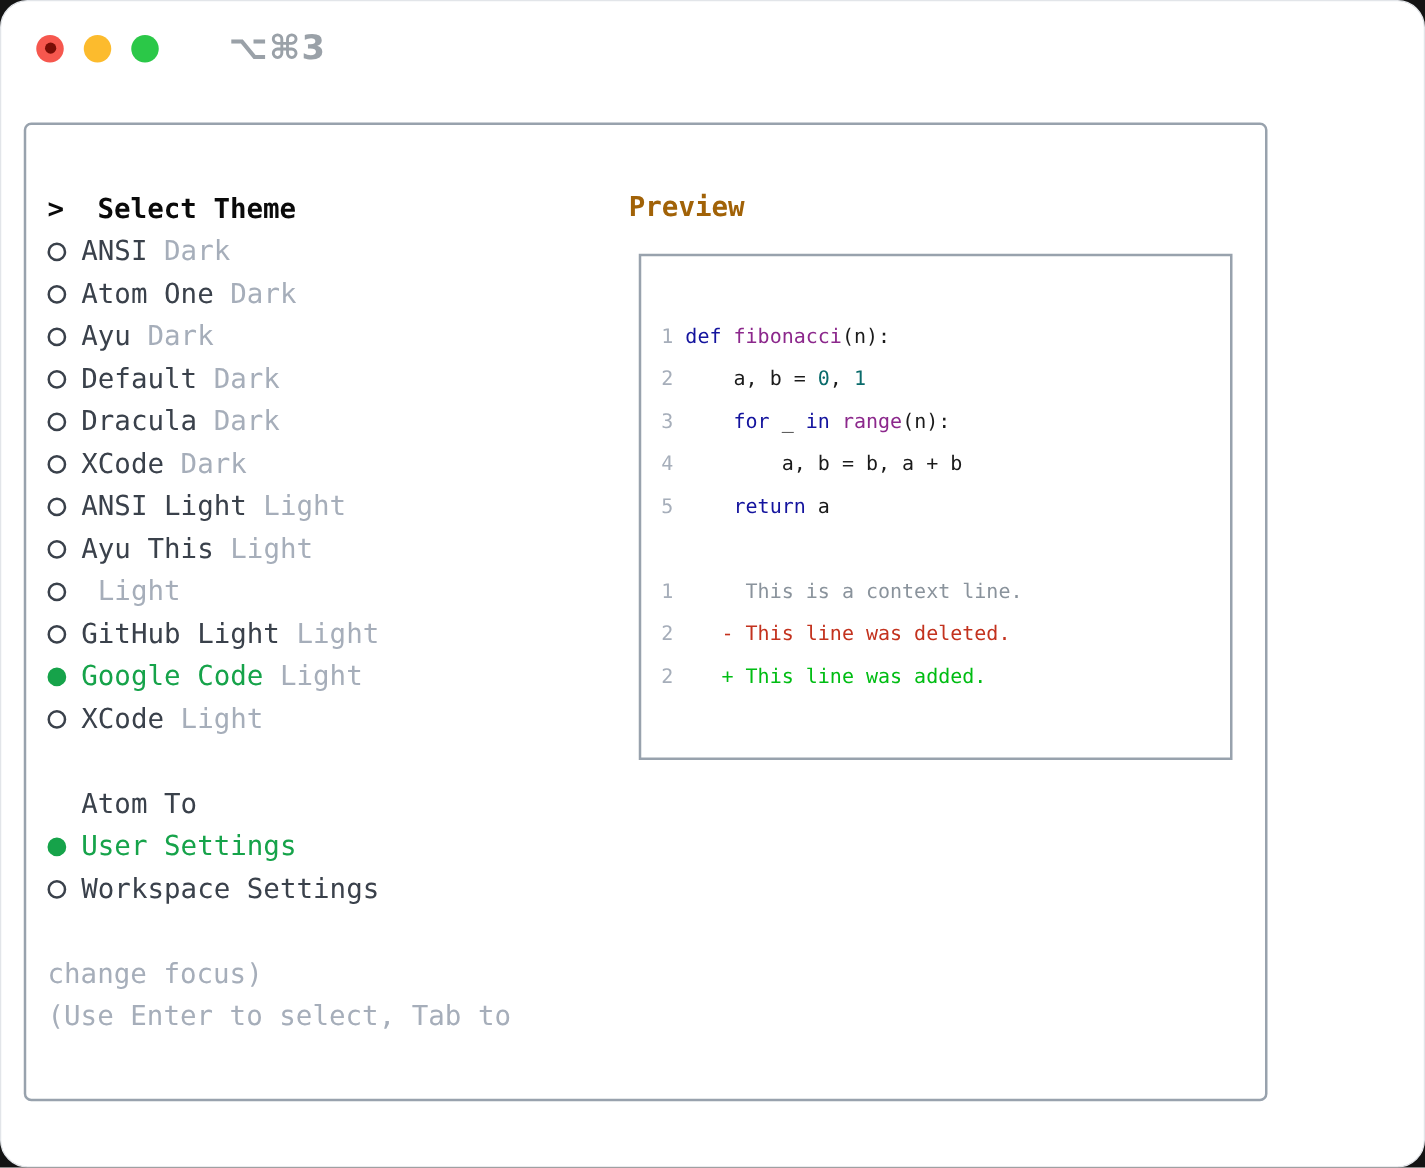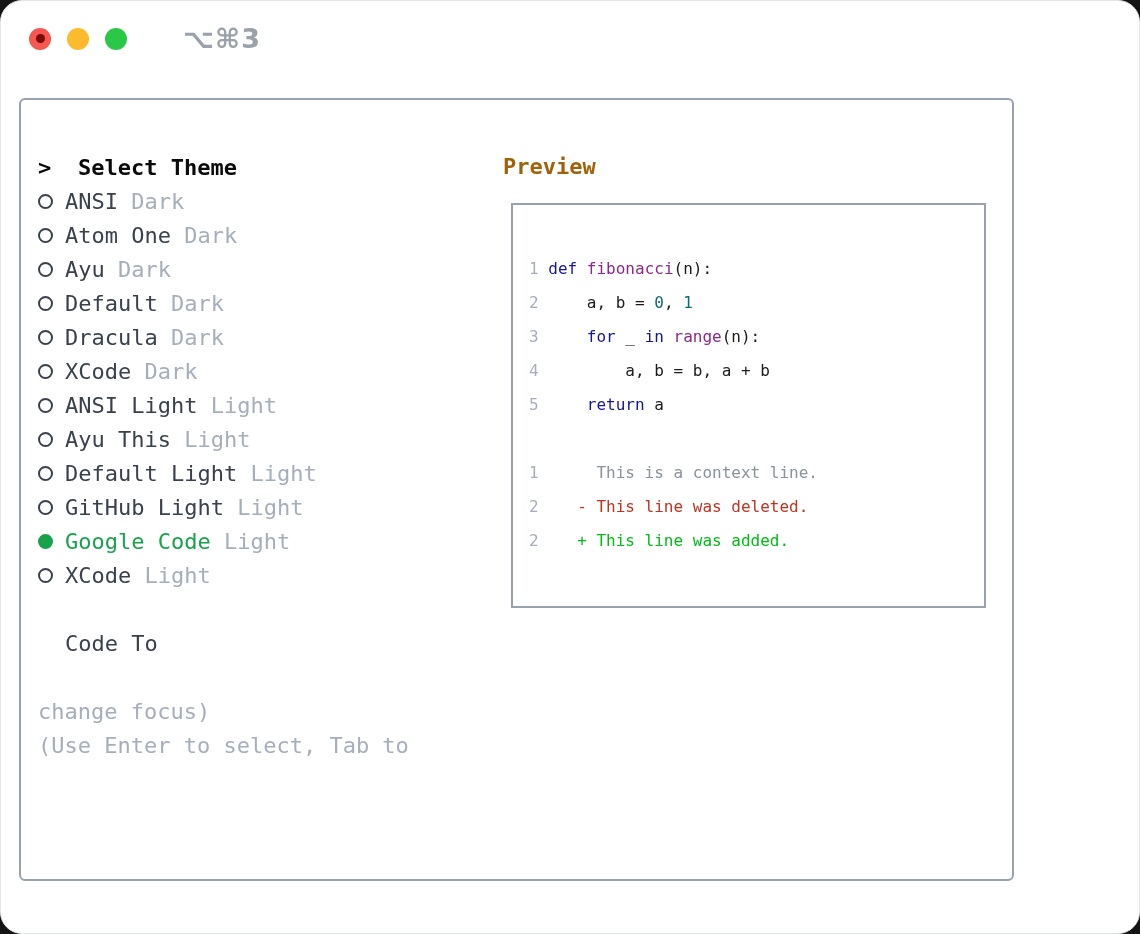--- a/index.html
+++ b/index.html
@@ -151,21 +151,20 @@
     <span class="name">ANSI Light</span>
     <span class="variant">&nbsp;Light</span>
   </div>
           <div class="row">
     <span class="marker-cell"><span class="circle"></span></span>
     <span class="name">Ayu This</span>
     <span class="variant">&nbsp;Light</span>
   </div>
           <div class="row">
     <span class="marker-cell"><span class="circle"></span></span>
-    <span class="name">Default Light</span>
     <span class="variant">&nbsp;Light</span>
   </div>
           <div class="row">
     <span class="marker-cell"><span class="circle"></span></span>
     <span class="name">GitHub Light</span>
     <span class="variant">&nbsp;Light</span>
   </div>
           <div class="row">
     <span class="marker-cell"><span class="circle sel"></span></span>
     <span class="name sel-text">Google Code</span>
@@ -174,23 +173,35 @@
           <div class="row">
     <span class="marker-cell"><span class="circle"></span></span>
     <span class="name">XCode</span>
     <span class="variant">&nbsp;Light</span>
   </div>
         </div>
 
       <div class="row"></div>
 
       <div class="row">
-        <span class="apply-label">Code To</span>
+        <span class="apply-label">Atom To</span>
       </div>
 
+      <div id="apply-list">
+          <div class="row">
+    <span class="marker-cell"><span class="circle sel"></span></span>
+    <span class="name sel-text">User Settings</span>
+    
+  </div>
+          <div class="row">
+    <span class="marker-cell"><span class="circle"></span></span>
+    <span class="name">Workspace Settings</span>
+    
+  </div>
+        </div>
 
       <div class="row"></div>
 
       <div class="row help">change focus)</div>
       <div class="row help">(Use Enter to select, Tab to</div>
     </div>
 
     <div class="right-col">
       <div class="preview-hdr">Preview</div>
       <div class="preview-box">

